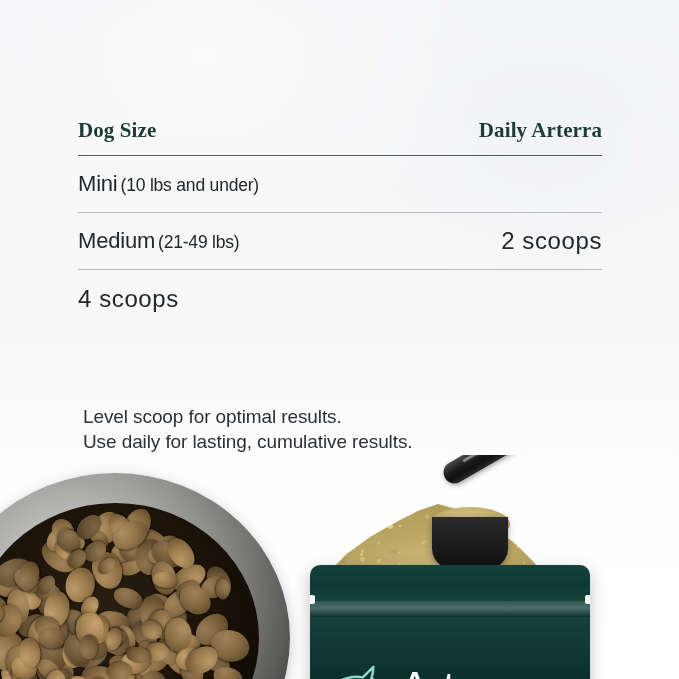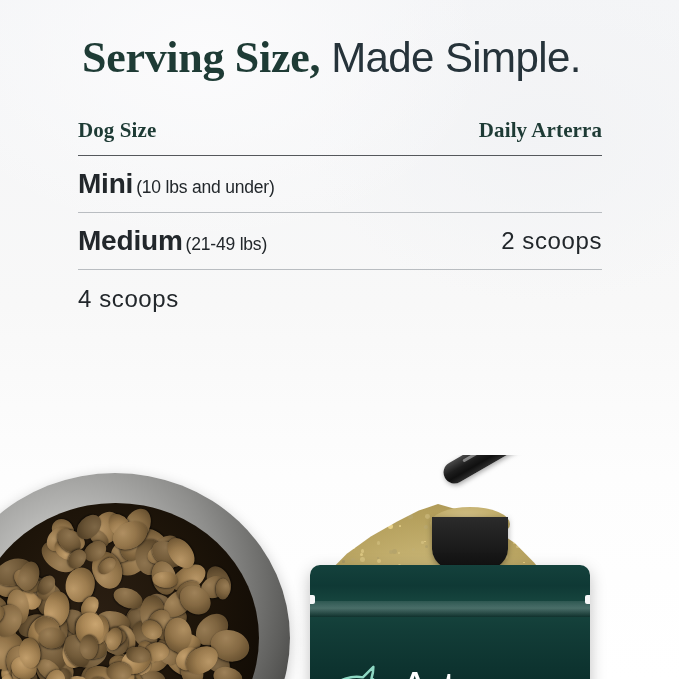--- a/index.html
+++ b/index.html
@@ -78,22 +78,22 @@
     align-items: center;
   }
   .tbody-row.last {
     border-bottom: none;
   }
   .size-cell {
     color: #22272b;
     white-space: nowrap;
   }
   .size-name {
-    font-size: 28px;
-    font-weight: 700;
+    font-size: 22px;
+    font-weight: 400;
     letter-spacing: -0.2px;
   }
   .size-detail {
     font-size: 17.5px;
     font-weight: 400;
     letter-spacing: -0.2px;
     margin-left: 3px;
   }
   .serving-cell {
     font-size: 24px;
@@ -281,23 +281,20 @@
     line-height: 42px;
   }
 </style>
 </head>
 <body>
 
 <div class="card">
 
   <div class="bg-wash"></div>
 
-  <div class="headline">
-    <span class="headline-serif">Serving Size,</span><span class="headline-sans"> Made Simple.</span>
-  </div>
 
   <div class="table">
 
     <div class="trow thead">
       <span class="cell">Dog Size</span>
       <span class="cell">Daily Arterra</span>
     </div>
 
     <div class="trow tbody-row">
       <span class="size-cell">
@@ -312,20 +309,24 @@
       </span>
       <span class="serving-cell">2 scoops</span>
     </div>
 
     <div class="trow tbody-row last">
       <span class="serving-cell">4 scoops</span>
     </div>
 
   </div>
 
+  <div class="notes">
+    <div>Level scoop for optimal results.</div>
+    <div>Use daily for lasting, cumulative results.</div>
+  </div>
 
   <div class="photo">
 
     <div class="bowl">
       <div class="bowl-inner" id="kibble-host">
           <div class="kibble" style="width: 37.3979px; height: 31.3926px; left: 59.0935%; top: 44.6473%; transform: translate(-50%, -50%) rotate(75.4682deg); filter: brightness(0.828943);"></div>
           <div class="kibble" style="width: 39.8552px; height: 24.9755px; left: 74.2263%; top: 59.4222%; transform: translate(-50%, -50%) rotate(25.9177deg); filter: brightness(1.04989);"></div>
           <div class="kibble" style="width: 38.4803px; height: 24.3971px; left: 63.646%; top: 15.2659%; transform: translate(-50%, -50%) rotate(222.523deg); filter: brightness(0.968141);"></div>
           <div class="kibble" style="width: 24.078px; height: 19.1805px; left: 57.8787%; top: 43.6732%; transform: translate(-50%, -50%) rotate(52.6839deg); filter: brightness(0.752515);"></div>
           <div class="kibble" style="width: 34.3298px; height: 27.4596px; left: 47.1436%; top: 9.52015%; transform: translate(-50%, -50%) rotate(300.907deg); filter: brightness(1.08155);"></div>

